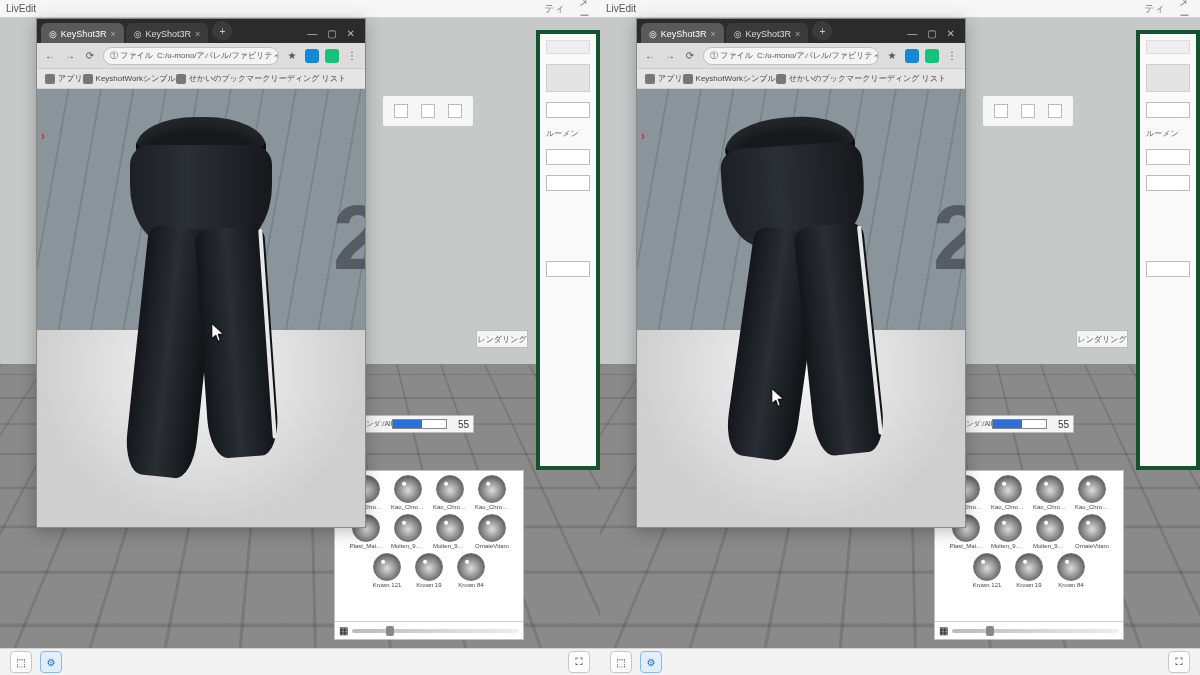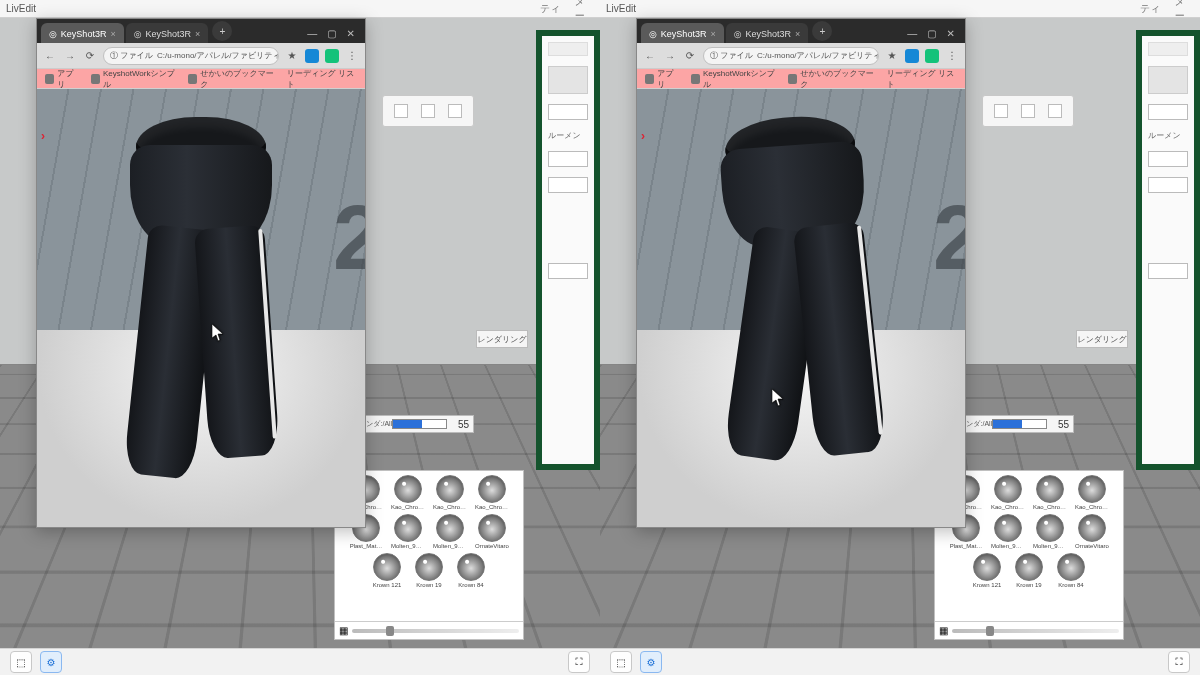--- a/index.html
+++ b/index.html
@@ -17,20 +17,21 @@
   
   .host {
     position: absolute; inset: 0;
     background: #f2f2f2;
   }
   .host-titlebar {
     position: absolute; top: 0; left: 0; right: 0; height: 18px;
     background: #f6f6f6; border-bottom: 1px solid #d0d0d0;
     display: flex; align-items: center; padding: 0 6px;
     color: #555;
+    text-align: center;
   }
   .host-toolbar-right {
     position: absolute; top: 0; right: 0; width: 60px; height: 18px;
     display: flex; gap: 6px; align-items: center; justify-content: flex-end;
     padding-right: 6px; color: #777;
   }
   .viewport {
     position: absolute;
     left: 0; top: 18px;
     width: 600px;
@@ -56,21 +57,21 @@
   .tool-icon {
     width: 22px; height: 22px; border: 1px solid #c8c8c8; border-radius: 4px;
     display: flex; align-items: center; justify-content: center;
     background: #fefefe;
   }
   .tool-icon.active { background: #e1eefc; border-color: #8ab8f0; color: #1a6fd6; }
 
   
   .side-panel {
     position: absolute; top: 30px; right: 0; width: 64px; height: 440px;
-    background: #fafafa; border: 6px solid #14532d;
+    background: #fafafa; border: 4px solid #14532d;
     display: flex; flex-direction: column; gap: 10px; padding: 6px;
   }
   .sp-row { height: 14px; background: #eee; border: 1px solid #ddd; }
   .sp-box { height: 28px; background: #e4e4e4; border: 1px solid #ccc; }
   .sp-input { height: 16px; background: #fff; border: 1px solid #bbb; }
 
   
   .render-panel {
     position: absolute; right: 126px; top: 95px; width: 92px; height: 32px;
     background: #f6f6f6; border: 1px solid #c8c8c8; border-radius: 3px;
@@ -138,22 +139,22 @@
   .b-nav { width: 14px; height: 14px; color: #555; display: flex; align-items: center; justify-content: center; }
   .b-url {
     flex: 1; height: 18px; background: #f4f4f4; border-radius: 9px; border: 1px solid #c0c0c0;
     display: flex; align-items: center; padding: 0 6px; gap: 4px; color: #555;
     font-size: 8px; overflow: hidden; white-space: nowrap;
   }
   .b-ext { width: 14px; height: 14px; border-radius: 3px; }
   .ext-a { background: #1588d6; }
   .ext-b { background: #14c27a; }
   .b-bookmarks {
-    height: 20px; background: #fca5a5; border-bottom: 1px solid #d0d0d0;
-    display: flex; align-items: center; gap: 11px; padding: 0 8px;
+    height: 20px; background: #e5e5e5; border-bottom: 1px solid #d0d0d0;
+    display: flex; align-items: center; gap: 0; padding: 0 8px;
     font-size: 8px; color: #444;
   }
   .bk-item { display: flex; align-items: center; gap: 3px; }
   .bk-icon { width: 10px; height: 10px; background: #777; border-radius: 2px; }
   .b-content {
     flex: 1; position: relative; background: linear-gradient(#3c4148 0%, #6b7378 20%, #d0d2d2 50%, #f4f4f4 70%, #e0e0e0 100%);
     overflow: hidden;
   }
   .warehouse-wall {
     position: absolute; left: 0; right: 0; top: 0; height: 55%;

